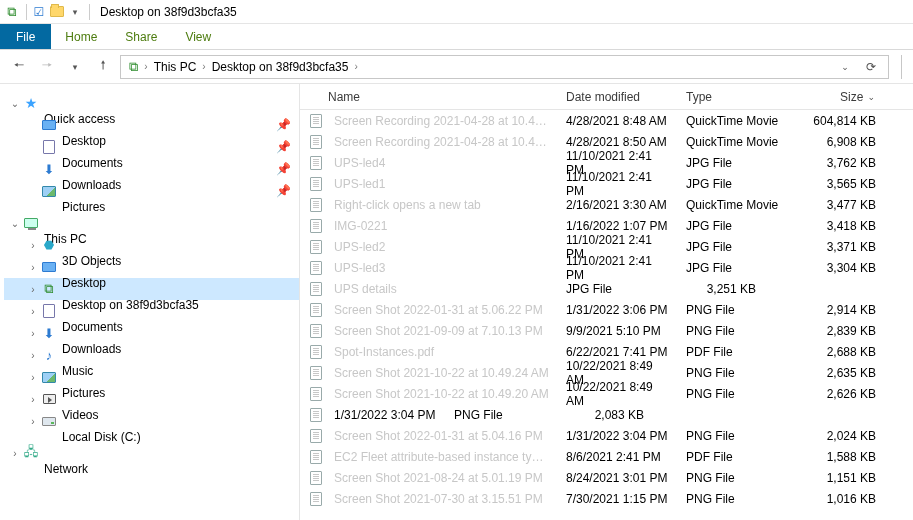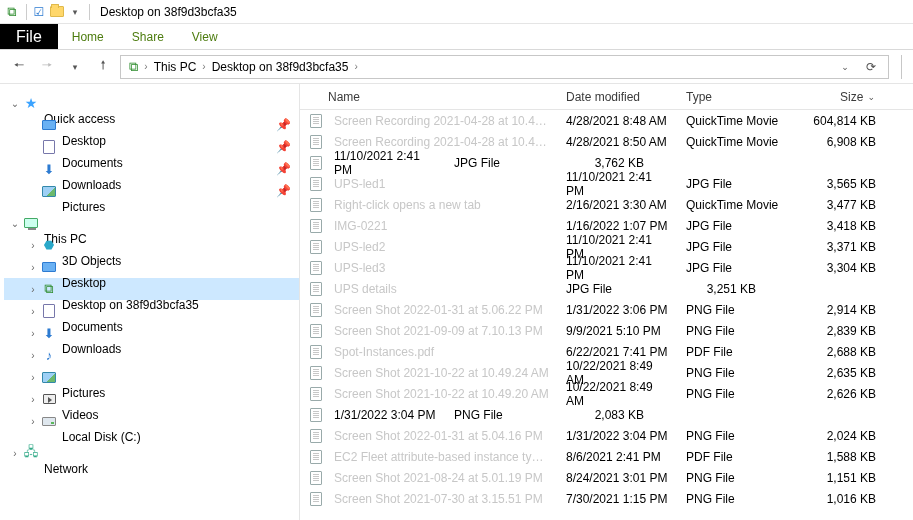--- a/index.html
+++ b/index.html
@@ -7,21 +7,21 @@
   .win { display: flex; flex-direction: column; height: 100%; }
 
   
   .titlebar { display: flex; align-items: center; height: 24px; padding: 0 4px; background: #fff; border-bottom: 1px solid #e5e5e5; }
   .tb-icon { width: 16px; height: 16px; display: inline-flex; align-items: center; justify-content: center; margin-right: 2px; }
   .tb-sep { width: 1px; height: 16px; background: #ccc; margin: 0 4px; }
   .tb-title { margin-left: 6px; font-size: 12px; }
 
   
   .ribbon { display: flex; align-items: stretch; height: 26px; background: #fff; border-bottom: 1px solid #d9d9d9; }
-  .ribbon .file { background: #000000; color: #fff; padding: 0 16px; display: flex; align-items: center; font-size: 16px; }
+  .ribbon .file { background: #0369a1; color: #fff; padding: 0 16px; display: flex; align-items: center; font-size: 12px; }
   .ribbon .tab { padding: 0 14px; display: flex; align-items: center; color: #4d7c0f; }
 
   
   .navrow { display: flex; align-items: center; height: 34px; padding: 2px 6px; gap: 2px; border-bottom: 1px solid #e5e5e5; }
   .nav-btn { width: 26px; height: 26px; display: inline-flex; align-items: center; justify-content: center; color: #565656; }
   .nav-btn.disabled { color: #bdbdbd; }
   .address { flex: 1; display: flex; align-items: center; height: 24px; border: 1px solid #c7c7c7; margin: 0 6px 0 2px; padding: 0 4px; }
   .crumb { display: inline-flex; align-items: center; height: 100%; padding: 0 4px; color: #000; }
   .crumb-sep { color: #7a7a7a; padding: 0 2px; font-size: 10px; }
   .addr-tools { display: flex; align-items: center; }
@@ -212,20 +212,21 @@
             <span class="node-icon">
               <span class="ico-down">⬇</span>
             </span>
           <span class="node-label">Downloads</span>
         </li>
         <li class="indent-1">
           <span class="expander">›</span>
             <span class="node-icon">
               <span class="ico-music">♪</span>
             </span>
+          <span class="node-label">Music</span>
         </li>
         <li class="indent-1">
           <span class="expander">›</span>
             <span class="node-icon">
               <span class="ico-pic"></span>
             </span>
           <span class="node-label">Pictures</span>
         </li>
         <li class="indent-1">
           <span class="expander">›</span>
@@ -280,20 +281,21 @@
             </span>
             <span class="name">Screen Recording 2021-04-28 at 10.49.51 ...</span>
             <span class="date">4/28/2021 8:50 AM</span>
             <span class="type">QuickTime Movie</span>
             <span class="size">6,908 KB</span>
           </div>
           <div class="row">
             <span class="icon">
               <span class="ico-file"></span>
             </span>
+            <span class="name">UPS-led4</span>
             <span class="date">11/10/2021 2:41 PM</span>
             <span class="type">JPG File</span>
             <span class="size">3,762 KB</span>
           </div>
           <div class="row">
             <span class="icon">
               <span class="ico-file"></span>
             </span>
             <span class="name">UPS-led1</span>
             <span class="date">11/10/2021 2:41 PM</span>

